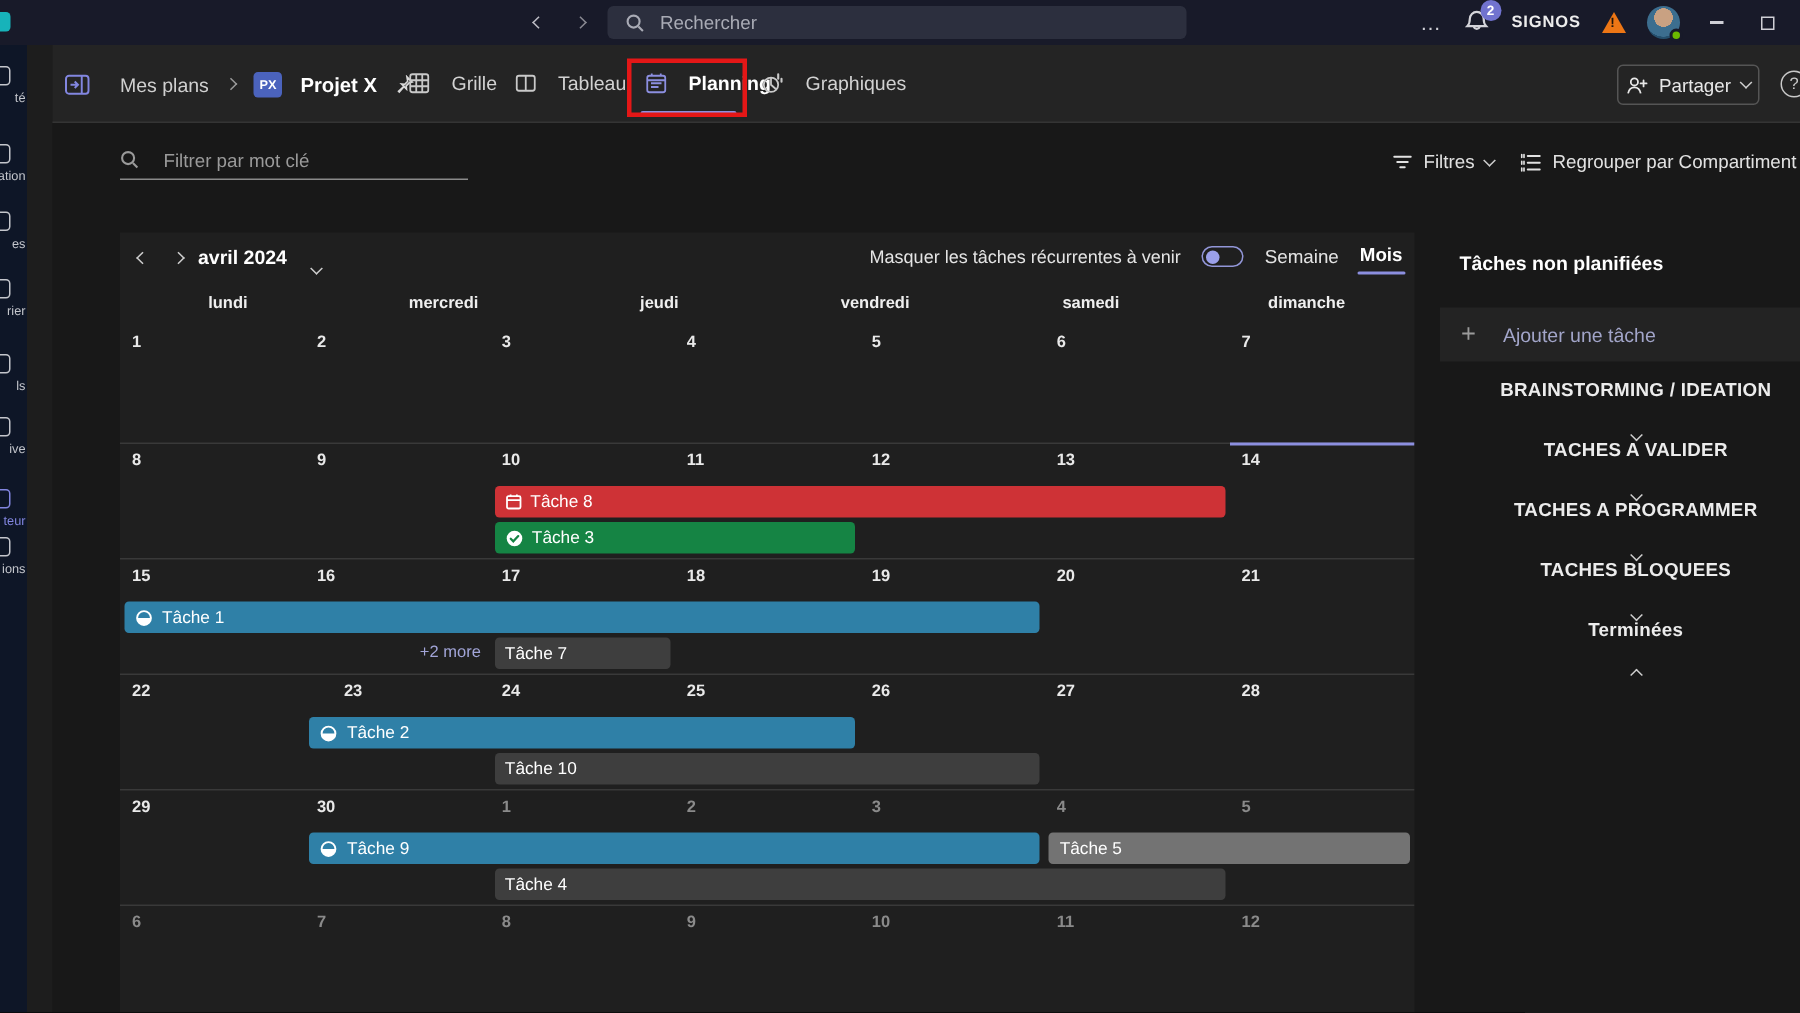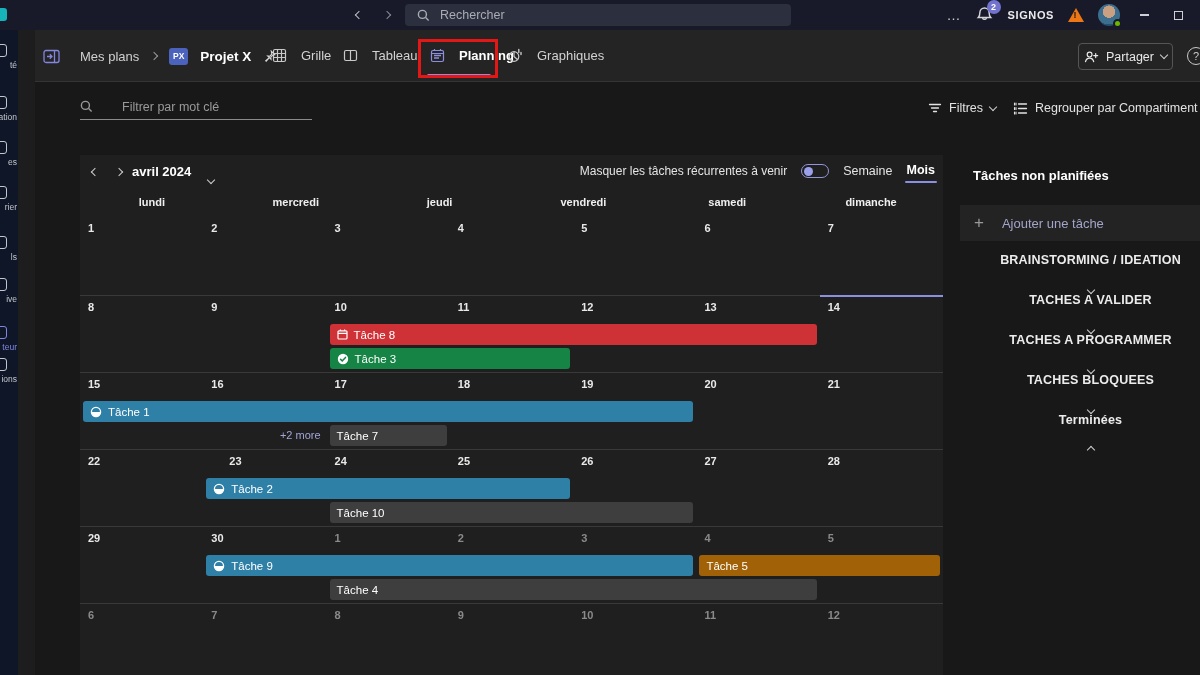--- a/index.html
+++ b/index.html
@@ -50,21 +50,21 @@
   .tab { position:absolute; top:0; height:51px; display:flex; align-items:center; gap:14px; font-size:13px; color:#d2d2d2; cursor:pointer; }
   .tab .ticon { display:flex; color:#c9c9c9; }
   .tab.active { color:#fff; font-weight:bold; }
   .tab.active .ticon { color:#8c8fe0; }
   #tab-underline { position:absolute; left:392px; top:44px; width:64px; height:3px; background:#8c8fe0; border-radius:2px; }
   #annotation-box { position:absolute; left:383px; top:9px; width:80px; height:39px; border:3px solid #e41717; z-index:40; pointer-events:none; }
   #share-btn { position:absolute; left:1043px; top:13px; width:95px; height:27px; border:1px solid #555; border-radius:4px; display:flex; align-items:center; justify-content:center; gap:7px; font-size:12.5px; color:#e8e8e8; cursor:pointer; background:#242424; }
   #help-icon { position:absolute; left:1152px; top:17px; width:18px; height:18px; border:1.3px solid #c9c9c9; border-radius:50%; color:#c9c9c9; font-size:11px; display:flex; align-items:center; justify-content:center; cursor:pointer; }
   
   #content { position:absolute; left:35px; top:82px; width:1165px; height:593px; background:#181818; }
-  #filter-input-wrap { position:absolute; left:45px; top:12px; width:232px; height:26px; border-bottom:1px solid #8a8a8a; display:flex; align-items:center; gap:26px; color:#9a9a9a;justify-content:space-between; }
+  #filter-input-wrap { position:absolute; left:45px; top:12px; width:232px; height:26px; border-bottom:1px solid #8a8a8a; display:flex; align-items:center; gap:16px; color:#9a9a9a; }
   #filter-input { background:transparent; border:none; outline:none; color:#dcdcdc; font-size:12.5px; font-family:"Liberation Sans",sans-serif; width:190px; }
   #filter-input::placeholder { color:#9a9a9a; }
   .tool-btn { position:absolute; top:14px; height:24px; display:flex; align-items:center; gap:7px; font-size:12.5px; color:#e2e2e2; cursor:pointer; white-space:nowrap; }
   #filters-btn { left:893px; } #group-btn { left:978px; }
   
   #cal { position:absolute; left:45px; top:73px; width:863px; height:520px; background:#1f1f1f; }
   #cal-head { position:absolute; left:0; top:0; width:100%; height:35px; }
   .cal-nav { position:absolute; top:8px; width:18px; height:18px; display:flex; align-items:center; justify-content:center; cursor:pointer; }
   #cal-prev { left:6px; } #cal-next { left:30px; }
   #month-label { position:absolute; left:52px; top:9px; font-size:13px; font-weight:bold; color:#fff; }
@@ -490,21 +490,21 @@
           </div>
           <div class="task" style="left: 126.286px; width: 487.143px; top: 338px; background: rgb(47, 128, 167);">
             <span class="task-icon">
               <svg width="12" height="12" viewBox="0 0 12 12">
                 <circle cx="6" cy="6" r="4.6" fill="none" stroke="#fff" stroke-width="1.3"></circle>
                 <path d="M1.4 6a4.6 4.6 0 0 0 9.2 0z" fill="#fff"></path>
               </svg>
             </span>
             <span>Tâche 9</span>
           </div>
-          <div class="task" style="left: 619.429px; width: 240.571px; top: 338px; background: #a16207;">
+          <div class="task" style="left: 619.429px; width: 240.571px; top: 338px; background: #737373;">
             <span>Tâche 5</span>
           </div>
           <div class="task" style="left: 249.571px; width: 487.143px; top: 362px; background: rgb(62, 62, 62);">
             <span>Tâche 4</span>
           </div>
           <div id="more-link" style="left: 126.286px; width: 114.286px; top: 212px;">+2 more</div>
         </div>
     </div>
 
     <div id="sidepanel">

